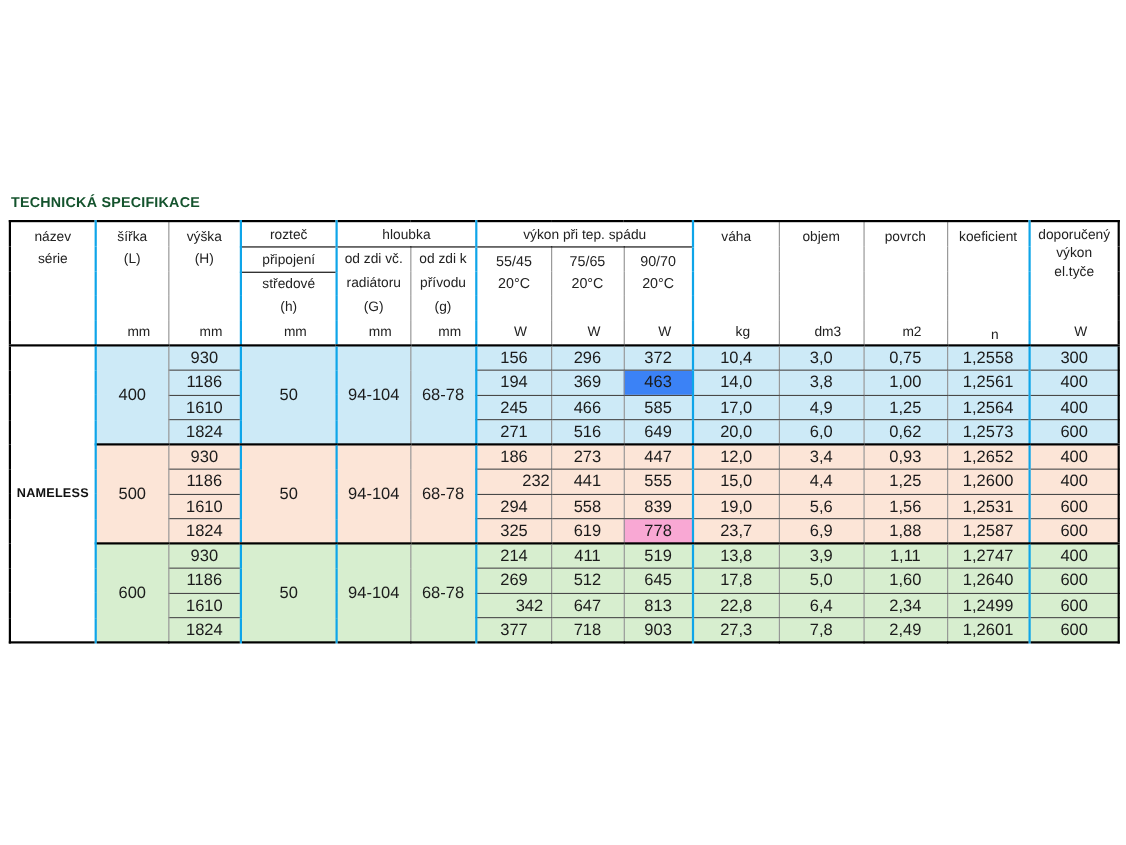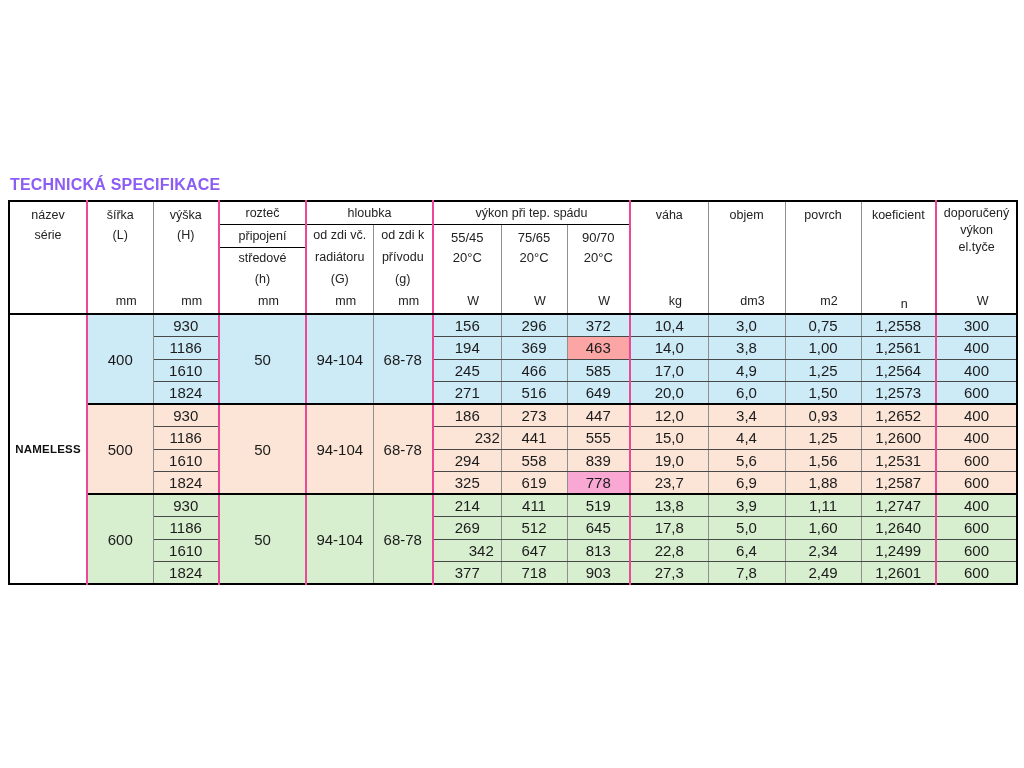--- a/index.html
+++ b/index.html
@@ -5,21 +5,21 @@
   html, body {
     margin: 0; padding: 0;
     width: 1024px; height: 768px;
     background: #ffffff;
     font-family: "Liberation Sans", sans-serif;
   }
   .page { position: relative; width: 1024px; height: 768px; background: #fff; overflow: hidden; }
 
   .doc-title {
     position: absolute; left: 10px; top: 176px;
-    font-size: 16px; font-weight: bold; color: #8b5cf6;
+    font-size: 13px; font-weight: bold; color: #14532d;
     letter-spacing: 0.2px;
   }
 
   table.spec {
     position: absolute; left: 8px; top: 200px;
     width: 1008px;
     border-collapse: collapse; table-layout: fixed;
     border: 2px solid #000;
   }
   th, td { padding: 0; margin: 0; font-weight: normal; }
@@ -27,21 +27,21 @@
   
   tr.hr1 { height: 23px; }
   tr.hr2 { height: 23px; }
   tr.hr3 { height: 22px; }
   tr.hr4 { height: 22px; }
   tr.hr5 { height: 23px; }
 
   thead th { vertical-align: top; background: #fff; color: #222; }
 
   .bR1 { border-right: 1px solid #8f8f8f; }
-  .bR2 { border-right: 2px solid #ec4899; }
+  .bR2 { border-right: 2px solid #0ea5e9; }
   .bB1 { border-bottom: 1px solid #000; }
   .hbot { border-bottom: 2px solid #000; }
 
   .gl {
     font-size: 12.5px; text-align: center; vertical-align: middle;
     padding-top: 1px;
   }
 
   .hstack {
     display: flex; flex-direction: column;
@@ -246,21 +246,21 @@
           <td class="num bR1 row-sep" style="background: rgb(205, 234, 247);">10,4</td>
           <td class="num bR1 row-sep" style="background: rgb(205, 234, 247);">3,0</td>
           <td class="num bR1 row-sep" style="background: rgb(205, 234, 247);">0,75</td>
           <td class="num bR2 row-sep" style="background: rgb(205, 234, 247);">1,2558</td>
           <td class="num  row-sep" style="background: rgb(205, 234, 247);">300</td>
         </tr>
         <tr class="body-row">
           <td class="num bR2 row-sep" style="background: rgb(205, 234, 247);">1186</td>
           <td class="num bR1 row-sep" style="background: rgb(205, 234, 247);">194</td>
           <td class="num bR1 row-sep" style="background: rgb(205, 234, 247);">369</td>
-          <td class="num bR2 row-sep" style="background: #fca5a5; margin-top: 21px;">463</td>
+          <td class="num bR2 row-sep" style="background: #3b82f6; margin-top: 21px;">463</td>
           <td class="num bR1 row-sep" style="background: rgb(205, 234, 247);">14,0</td>
           <td class="num bR1 row-sep" style="background: rgb(205, 234, 247);">3,8</td>
           <td class="num bR1 row-sep" style="background: rgb(205, 234, 247);">1,00</td>
           <td class="num bR2 row-sep" style="background: rgb(205, 234, 247);">1,2561</td>
           <td class="num  row-sep" style="background: rgb(205, 234, 247);">400</td>
         </tr>
         <tr class="body-row">
           <td class="num bR2 row-sep" style="background: rgb(205, 234, 247);">1610</td>
           <td class="num bR1 row-sep" style="background: rgb(205, 234, 247);">245</td>
           <td class="num bR1 row-sep" style="background: rgb(205, 234, 247);">466</td>
@@ -271,21 +271,21 @@
           <td class="num bR2 row-sep" style="background: rgb(205, 234, 247);">1,2564</td>
           <td class="num  row-sep" style="background: rgb(205, 234, 247);">400</td>
         </tr>
         <tr class="body-row">
           <td class="num bR2 sec-end" style="background: rgb(205, 234, 247);">1824</td>
           <td class="num bR1 sec-end" style="background: rgb(205, 234, 247);">271</td>
           <td class="num bR1 sec-end" style="background: rgb(205, 234, 247);">516</td>
           <td class="num bR2 sec-end" style="background: rgb(205, 234, 247);">649</td>
           <td class="num bR1 sec-end" style="background: rgb(205, 234, 247);">20,0</td>
           <td class="num bR1 sec-end" style="background: rgb(205, 234, 247);">6,0</td>
-          <td class="num bR1 sec-end" style="background: rgb(205, 234, 247);">1,50</td>
+          <td class="num bR1 sec-end" style="background: rgb(205, 234, 247);">0,62</td>
           <td class="num bR2 sec-end" style="background: rgb(205, 234, 247);">1,2573</td>
           <td class="num  sec-end" style="background: rgb(205, 234, 247);">600</td>
         </tr>
         <tr class="body-row">
           <td class="num bR1 sec-end" rowspan="4" style="background: rgb(252, 229, 215);">500</td>
           <td class="num bR2 row-sep" style="background: rgb(252, 229, 215);">930</td>
           <td class="num bR2 sec-end" rowspan="4" style="background: rgb(252, 229, 215);">50</td>
           <td class="num bR1 sec-end" rowspan="4" style="background: rgb(252, 229, 215);">94-104</td>
           <td class="num bR2 sec-end" rowspan="4" style="background: rgb(252, 229, 215);">68-78</td>
           <td class="num bR1 row-sep" style="background: rgb(252, 229, 215);">186</td>

